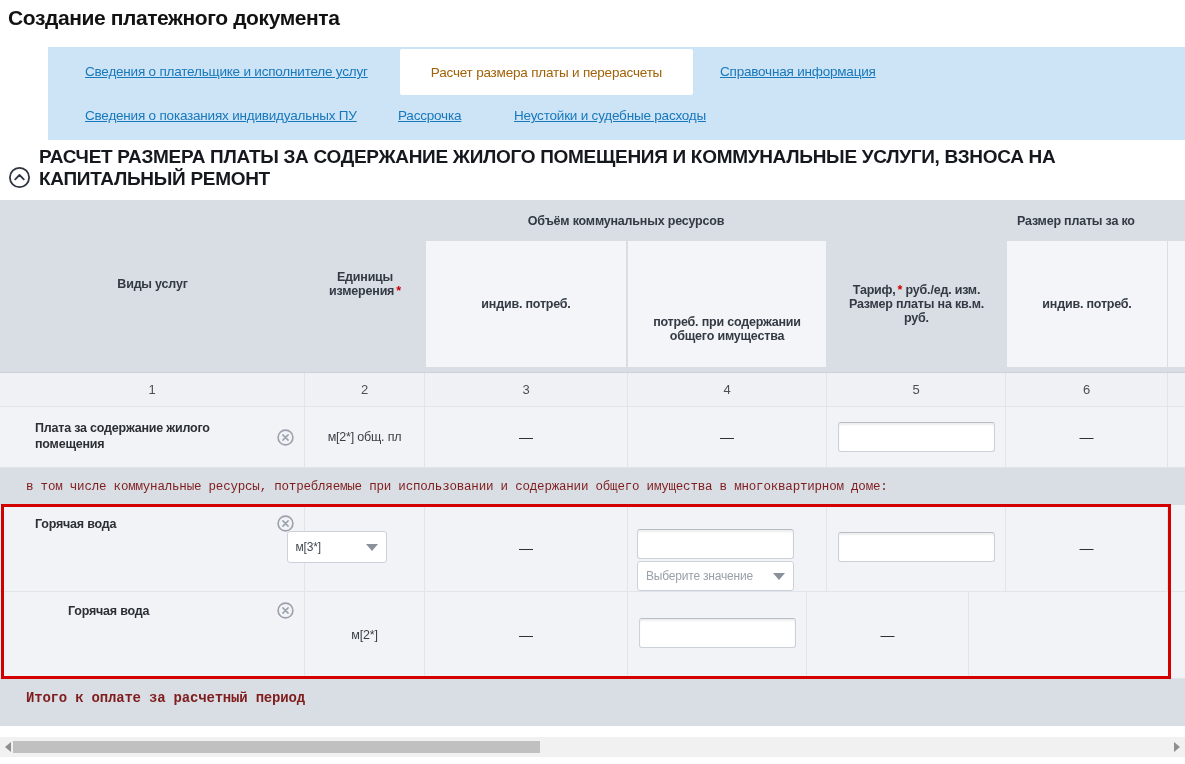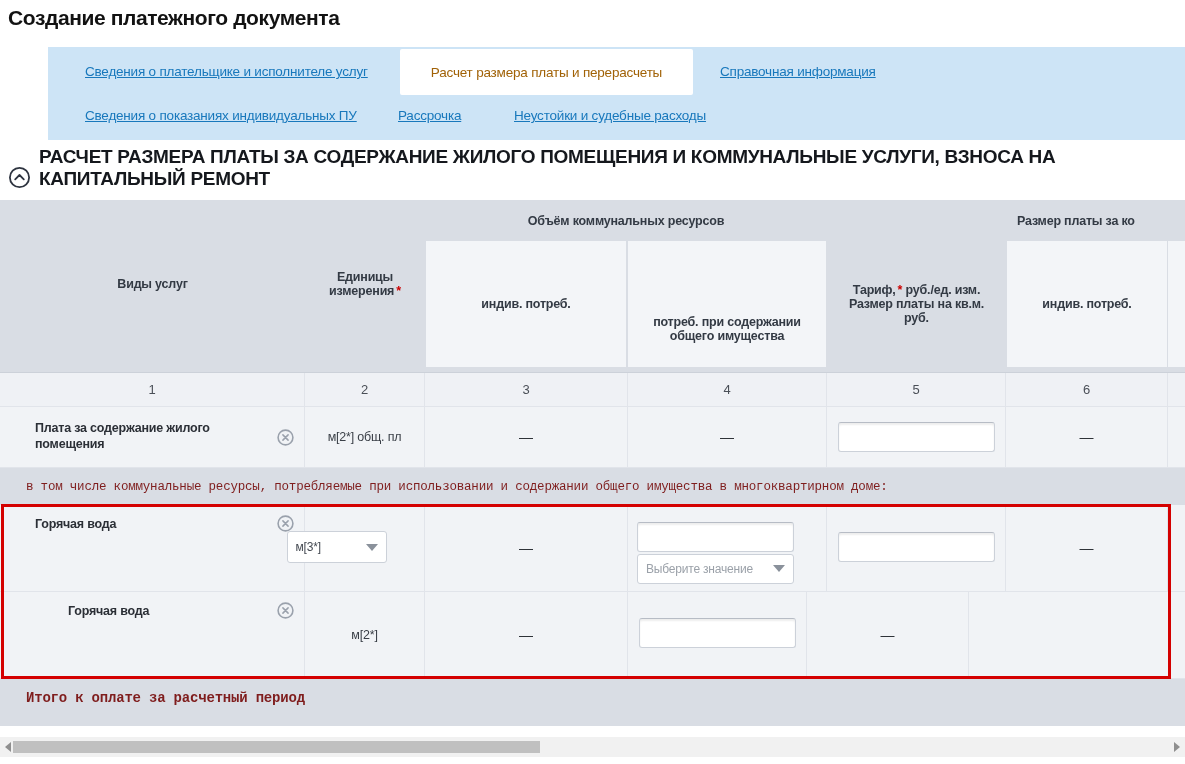--- a/index.html
+++ b/index.html
@@ -77,21 +77,21 @@
     border-radius:3px;box-shadow:inset 0 2px 2px rgba(0,0,0,0.07);outline:none;font-size:13px;padding:0 6px;
     font-family:"Liberation Sans",sans-serif;}
   .selectbox{height:30px;background:#fff;border:1px solid #ccd1d9;border-radius:3px;display:flex;align-items:center;
     cursor:pointer;font-size:12px;color:#454a52;}
   .selectbox .lbl{flex:1;padding-left:8px;white-space:nowrap;overflow:hidden;}
   .selectbox .lbl.placeholder{color:#9ba1a9;}
   .selectbox .lbl.muted{color:#6f757d;}
   .caret{width:0;height:0;border-left:6px solid transparent;border-right:6px solid transparent;border-top:7px solid #8a919b;margin-right:8px;flex:0 0 auto;}
   .clear-x{color:#aab4c0;font-size:15px;margin-right:5px;flex:0 0 auto;line-height:1;}
 
-  .cell-stack{flex-direction:column;align-items:flex-start;justify-content:center;padding:9px 0 0 9px;gap:2px;}
+  .cell-stack{flex-direction:column;align-items:flex-start;justify-content:flex-end;padding:9px 0 0 9px;gap:2px;}
   .cell-stack .txtinput,.cell-stack .selectbox{width:157px;}
   .unit-select{width:100px;height:32px;margin-left:-56px;}
   .row-hot1 .c2{align-items:flex-start;padding-top:26px;}
   .c5-start{align-items:flex-start;}
   .row-hot1 .c5{padding-top:27px;} .row-hot2 .c5{padding-top:26px;}
 
   .highlight-box{position:absolute;left:1px;top:304px;width:1170px;height:175px;border:3px solid var(--highlight-red);pointer-events:none;z-index:5;}
 
   
   .hscroll{position:absolute;left:0;top:737px;width:1185px;height:20px;background:#f1f1f1;}

